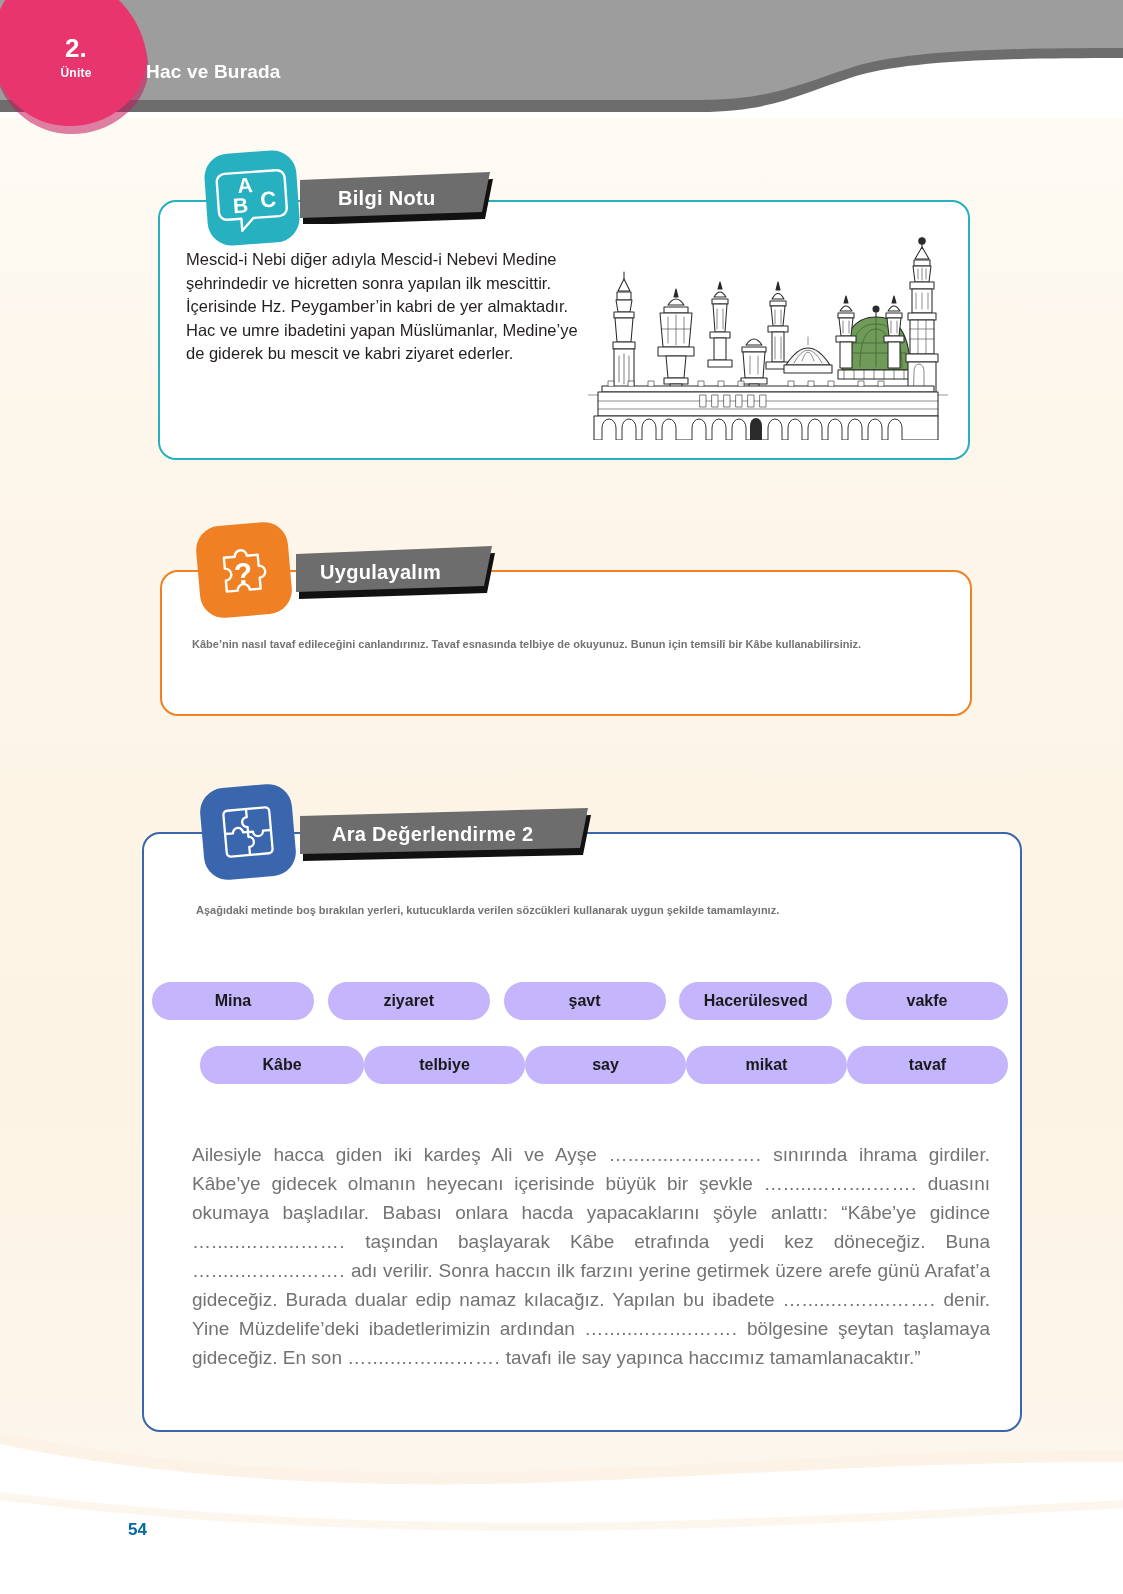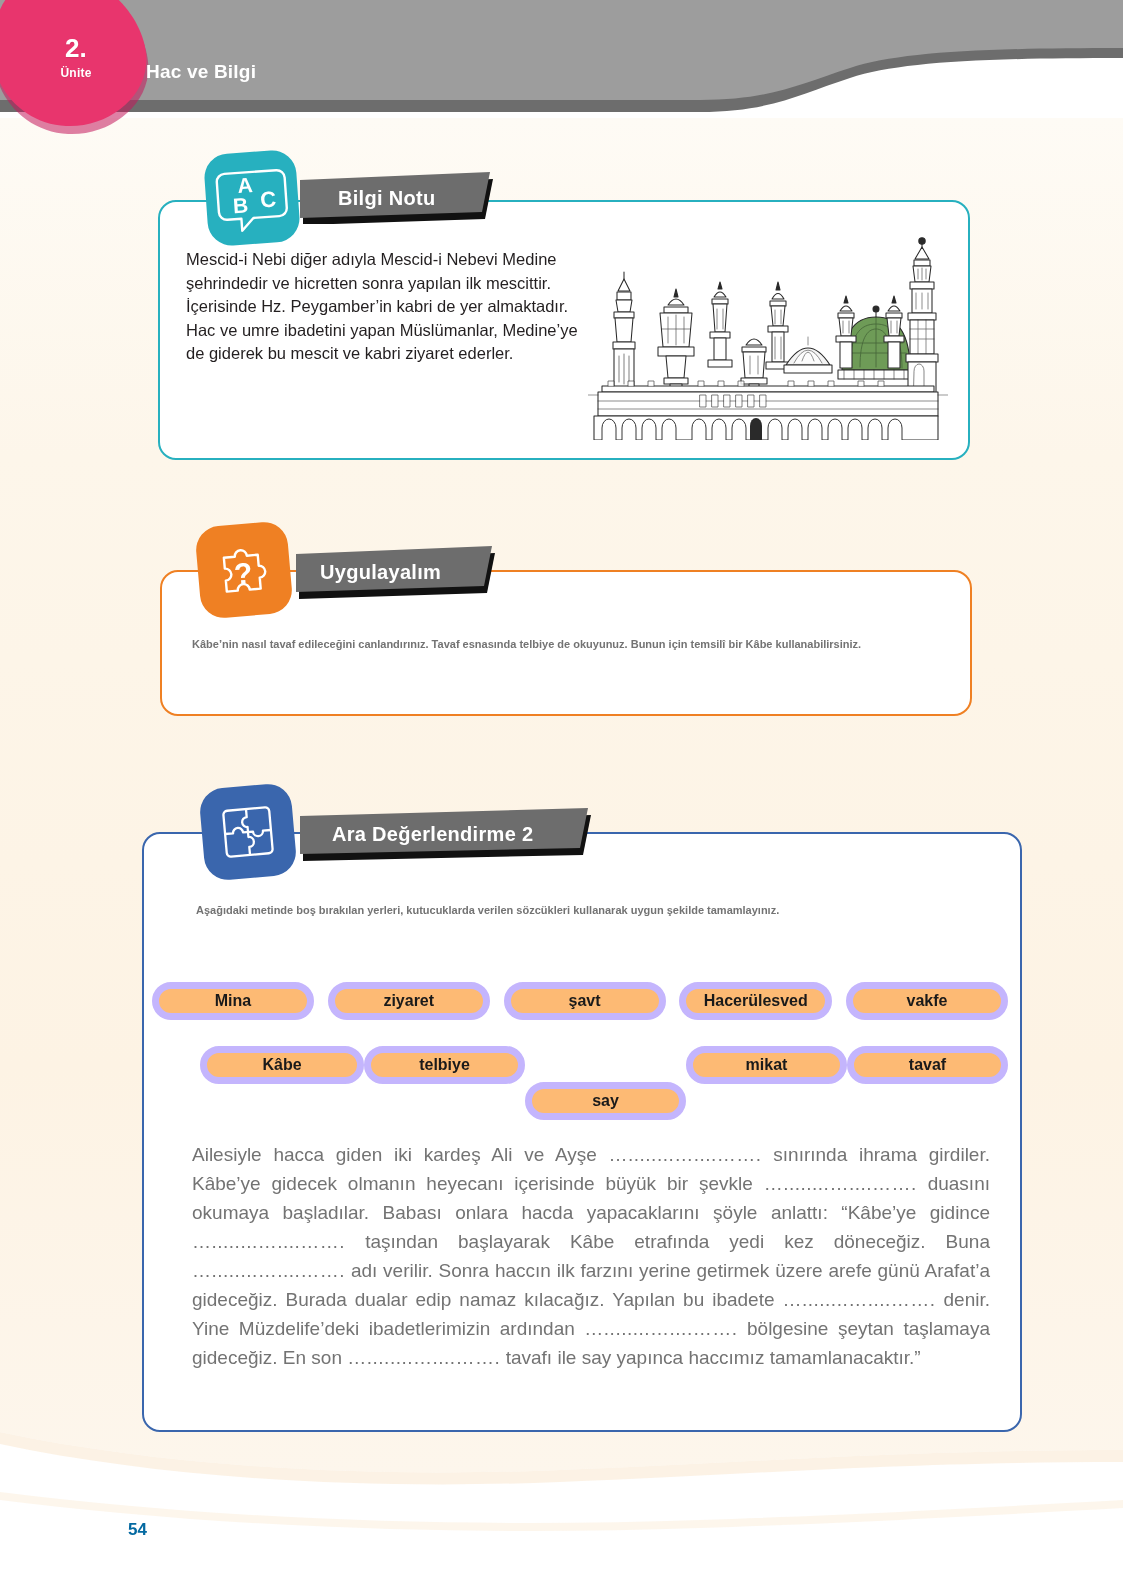--- a/index.html
+++ b/index.html
@@ -131,21 +131,21 @@
   
   .chip-row {
     position: absolute;
     display: flex;
     z-index: 4;
   }
   .chip {
     height: 38px;
     border: 7px solid #c4b5fd;
     border-radius: 22px;
-    background: #fdba74;
+    background: #c4b5fd;
     display: flex;
     align-items: center;
     justify-content: center;
     font-size: 16px;
     font-weight: bold;
     color: #1a1a1a;
     white-space: nowrap;
   }
 
   
@@ -215,21 +215,21 @@
                  C 28,124 -2,96 -8,58
                  C -14,20 14,-38 66,-28 Z" fill="#c2185b" opacity="0.55" transform="translate(2,8)"></path>
         <path d="M66,-28 C 118,-18 150,30 146,66
                  C 142,102 104,128 66,126
                  C 28,124 -2,96 -8,58
                  C -14,20 14,-38 66,-28 Z" fill="#e8356d"></path>
       </g>
     </svg>
     <div class="unit-badge-num">2.</div>
     <div class="unit-badge-word">Ünite</div>
-    <div class="header-title">Hac ve Bilgi</div>
+    <div class="header-title">Hac ve Burada</div>
   </div>
 
   <div class="card" style="left:158px; top:200px; width:812px; height:260px; border:2px solid #27b0bf;"></div>
 
   <div class="ribbon" style="left:300px; top:172px; width:210px;">
     <svg width="210" height="52" viewBox="0 0 210 52" aria-hidden="true">
       <path d="M0,8 L190,0 L182,40 L0,46 Z" fill="#111111" transform="translate(3,7)"></path>
       <path d="M0,8 L190,0 L182,40 L0,46 Z" fill="#6d6d6d"></path>
     </svg>
     <div class="ribbon-text" style="left:38px; top:6px;">Bilgi Notu</div>
@@ -475,21 +475,21 @@
     <div class="chip" style="width:162px;">Mina</div>
     <div class="chip" style="width:162px;">ziyaret</div>
     <div class="chip" style="width:162px;">şavt</div>
     <div class="chip" style="width:153px;">Hacerülesved</div>
     <div class="chip" style="width:162px;">vakfe</div>
   </div>
 
   <div class="chip-row" style="left:152px; top:1046px; width:856px; justify-content:flex-end;">
     <div class="chip" style="width:164px;">Kâbe</div>
     <div class="chip" style="width:161px;">telbiye</div>
-    <div class="chip" style="width:161px;margin-top:36px;">say</div>
+    <div class="chip" style="width:161px;">say</div>
     <div class="chip" style="width:161px;">mikat</div>
     <div class="chip" style="width:161px;">tavaf</div>
   </div>
 
   <div class="para" id="exercise-para" style="left:192px; top:1140px; width:798px;"><span>Ailesiyle hacca giden iki kardeş Ali ve Ayşe </span><span class="blank">…........…....…….</span><span> sınırında ihrama girdiler. Kâbe’ye gidecek olmanın heyecanı içerisinde büyük bir şevkle </span><span class="blank">…........…....…….</span><span> duasını okumaya başladılar. Babası onlara hacda yapacaklarını şöyle anlattı: “Kâbe’ye gidince </span><span class="blank">…........…....…….</span><span> taşından başlayarak Kâbe etrafında yedi kez döneceğiz. Buna </span><span class="blank">…........…....…….</span><span> adı verilir. Sonra haccın ilk farzını yerine getirmek üzere arefe günü Arafat’a gideceğiz. Burada dualar edip namaz kılacağız. Yapılan bu ibadete </span><span class="blank">…........…....…….</span><span> denir. Yine Müzdelife’deki ibadetlerimizin ardından </span><span class="blank">…........…....…….</span><span> bölgesine şeytan taşlamaya gideceğiz. En son </span><span class="blank">…........…....…….</span><span> tavafı ile say yapınca haccımız tamamlanacaktır.”</span></div>
 
   <div class="page-num">54</div>
 
 </div>
 

